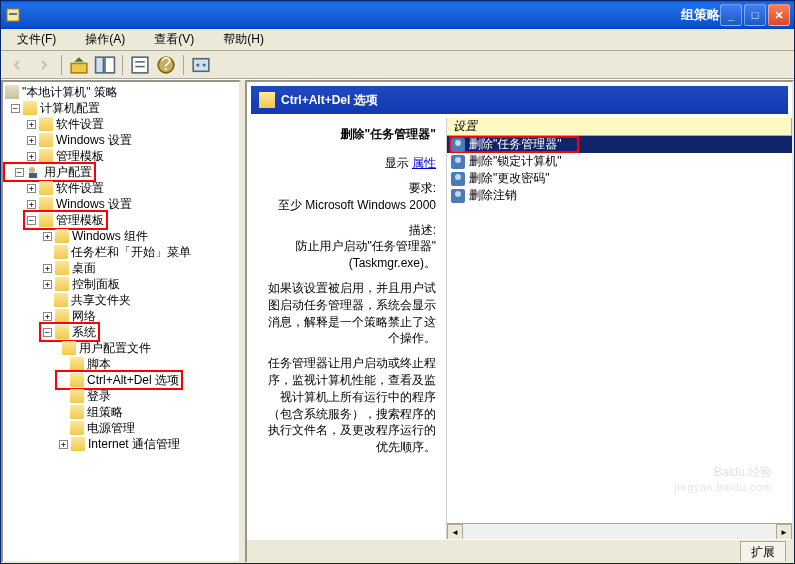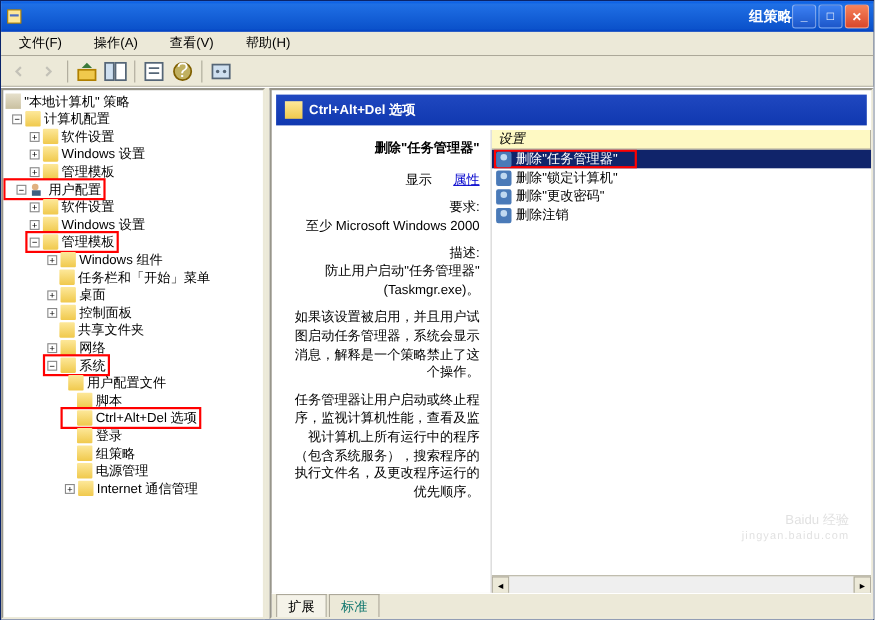--- a/index.html
+++ b/index.html
@@ -37,38 +37,38 @@
 .splitter { width: 4px; background: #ece9d8; cursor: col-resize; }
 
 .right { flex: 1; display: flex; flex-direction: column; border: 2px inset #ece9d8; background: #fff; overflow: hidden;}
 .bluehdr { height: 28px; background: linear-gradient(to bottom,#2048c0,#1038b0); color: #fff; font-weight: bold; display: flex; align-items: center; padding: 0 8px; gap: 6px; font-size: 14px; margin: 4px; }
 .bluehdr .ficon { width: 16px; height: 16px; background: linear-gradient(#fde89a,#f0c94c); }
 
 .panes { flex: 1; display: flex; overflow: hidden; }
 .desc { width: 200px; padding: 8px 10px; border-right: 1px solid #d0d0d0; overflow: auto; }
 .desc h3 { font-size: 12px; font-weight: bold; margin-bottom: 12px; }
 .desc .lbl { margin-bottom: 2px; }
-.desc a { color: #0000cc; text-decoration: underline; margin-left: 16px; }
+.desc a { color: #0000cc; text-decoration: underline; }
 .desc p { margin: 8px 0; line-height: 1.4; }
 
 .list { flex: 1; display: flex; flex-direction: column; overflow: hidden; }
 .colhdr { height: 18px; background: #fef9c3; border-bottom: 1px solid #aca899; display: flex; align-items: center; padding: 3px 6px; border-right: 1px solid #aca899; font-style: italic; }
 .listbody { flex: 1; overflow: auto; position: relative; }
 .row { height: 17px; display: flex; align-items: center; padding: 0 4px; gap: 4px; }
 .row .rico { width: 14px; height: 14px; }
 .row.sel { background: #10246a; color: #fff; }
 .hl-red-row { position: absolute; border: 2px solid red; left: 2px; top: 0; width: 130px; height: 17px; pointer-events: none; }
 .setting-ico { background: #4a7ab8; border-radius: 2px; position: relative; }
 .setting-ico::after { content:""; position:absolute; width:6px; height:6px; background:#c0d8f0; border-radius:50%; top:2px; left:4px; }
 
 .hscroll { height: 16px; background: #ece9d8; border-top: 1px solid #aca899; display: flex; }
 .hscroll .btn { width: 16px; height: 16px; background: #ece9d8; border: 1px solid #aca899; display:flex; align-items:center; justify-content:center; font-size:8px;}
 .hscroll .track { flex:1; background: #efefef; }
 
-.tabs { height: 22px; background: #ece9d8; display: flex; align-items: flex-end; padding: 0 4px; border-top: 1px solid #fff; }
+.tabs { height: 22px; background: #ece9d8; display: flex; align-items: flex-end; padding: 0 4px; border-top: 1px solid #fff; flex-direction: column; }
 .tab { padding: 2px 10px; border: 1px solid #aca899; border-bottom: none; background: #f5f3e9; margin-right: 2px; position: relative; top: 1px; }
 .tab.inactive { background: #ece9d8; color: #0f766e; }
 
 .watermark { position: absolute; right: 20px; bottom: 30px; opacity: 0.25; font-size: 22px; color: #888; font-family: Arial; pointer-events:none; }
 .watermark small { display:block; font-size:10px; letter-spacing:1px; }
 
 svg.arrow { width:14px; height:14px; }
 </style>
 </head>
 <body>

